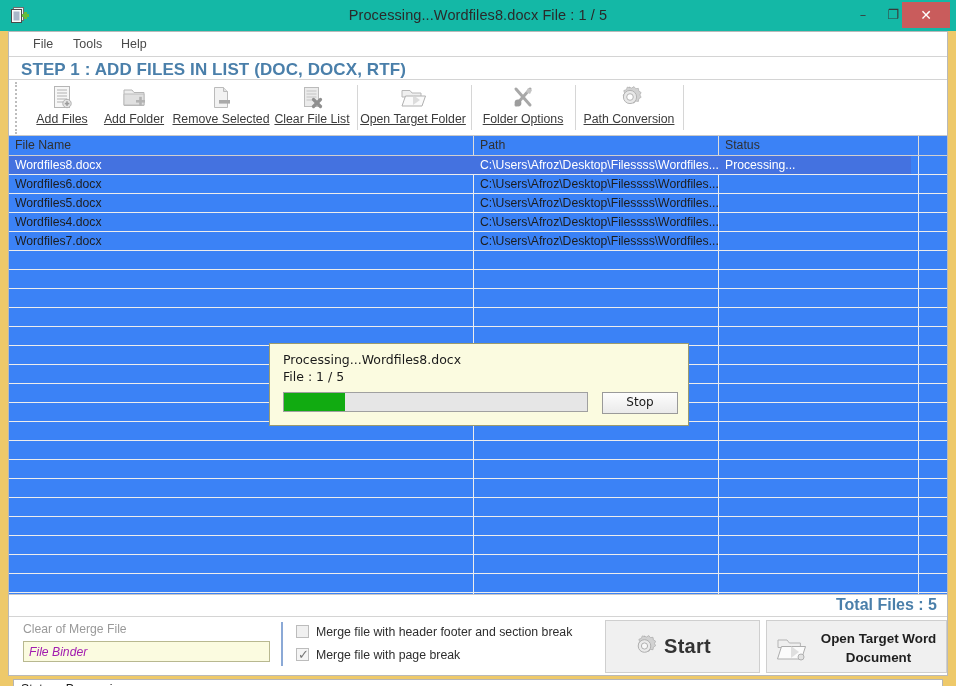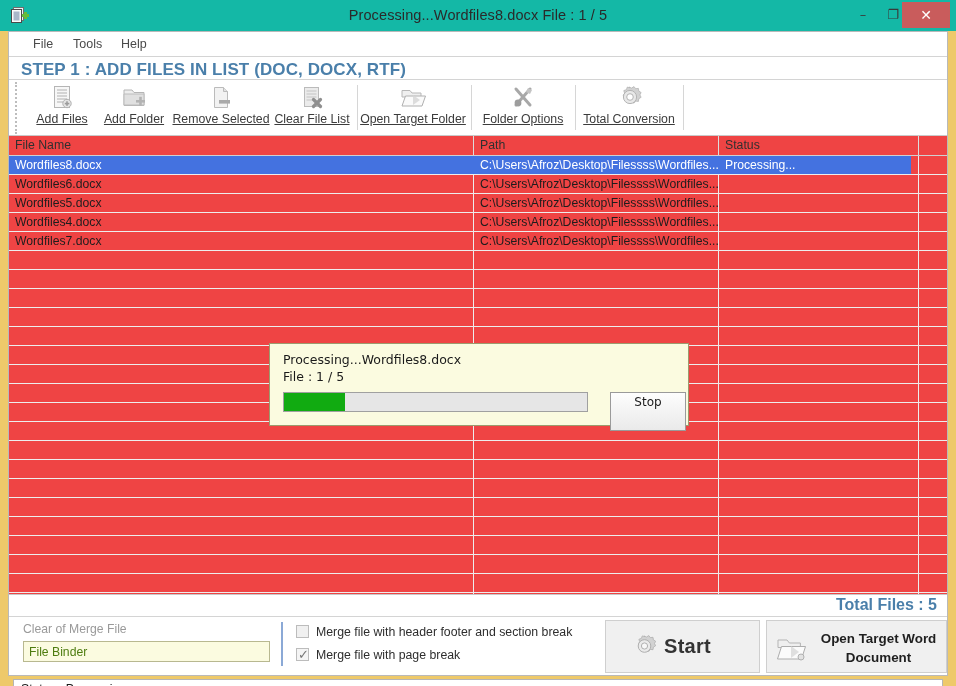--- a/index.html
+++ b/index.html
@@ -165,21 +165,21 @@
     width: 1px; height: 45px;
     background: #d6d6d6;
   }
 
   
   #filelist {
     position: absolute;
     left: 0; top: 104px;
     width: 938px;
     height: 458px;
-    background: #ef4444;
+    background: #3b82f6;
     box-sizing: border-box;
     overflow: hidden;
   }
   #list-header {
     position: absolute;
     left: 0; top: 0;
     width: 938px; height: 20px;
     border-bottom: 1px solid #d0d0d0;
     box-sizing: border-box;
   }
@@ -271,22 +271,22 @@
     box-sizing: border-box;
   }
   #progress-fill {
     position: absolute;
     left: 0; top: 0;
     height: 18px;
     background: #11ab11;
   }
   #stop-button {
     position: absolute;
-    left: 340px; top: 48px;
-    width: 76px; height: 39px;
+    left: 332px; top: 48px;
+    width: 76px; height: 22px;
     background: linear-gradient(#fdfdfd, #eaeaea);
     border: 1px solid #9a9a9a;
     box-sizing: border-box;
     font-size: 12px;
     color: #1a1a1a;
     line-height: 19px;
     text-align: center;
     cursor: default;
     font-family: "DejaVu Sans", sans-serif;
   }
@@ -330,23 +330,24 @@
   }
   #merge-input {
     position: absolute;
     left: 14px; top: 24px;
     width: 247px; height: 21px;
     background: #fbfbe0;
     border: 1px solid #b8b890;
     box-sizing: border-box;
     font-family: "Liberation Sans", sans-serif;
     font-size: 12.2px;
-    color: #4d7c0f;
+    color: #a21caf;
     padding-left: 5px;
     outline: none;
+    font-style: italic;
   }
   #vsep1 {
     position: absolute;
     left: 272px; top: 5px;
     width: 2px; height: 44px;
     background: #8ba9d6;
   }
   .chk-row {
     position: absolute;
     left: 287px;
@@ -578,21 +579,21 @@
       <div class="tool-btn" style="left:568px;width:104px">
         <span class="tool-icon">
           <svg width="30" height="28" viewBox="0 0 30 28">
             <g fill="#d2d2d2" stroke="#b4b4b4" stroke-width="0.8">
               <path d="M15 3 l2.6 1.1 l2.4 -1.5 l1.7 2.1 l2.7 -0.3 l0.4 2.7 l2.3 1.4 l-1.2 2.4 l1.2 2.4 l-2.3 1.4 l-0.4 2.7 l-2.7 -0.3 l-1.7 2.1 l-2.4 -1.5 l-2.6 1.1 l-1.3 -2.4 l-2.7 -0.5 l0.2 -2.7 l-2.1 -1.7 l1.5 -2.3 l-0.8 -2.6 l2.6 -0.9 l0.9 -2.6 l2.6 0.7 z"></path>
             </g>
             <circle cx="16" cy="13" r="6.6" fill="#e8e8e8" stroke="#b4b4b4"></circle>
             <circle cx="16" cy="13" r="3.3" fill="#ffffff" stroke="#b4b4b4"></circle>
           </svg>
         </span>
-        <span class="tool-label">Total Conversion</span>
+        <span class="tool-label">Path Conversion</span>
       </div>
 
       <span class="tool-sep" style="left:674px"></span>
     </div>
 
     <div id="filelist">
       <div id="list-header">
         <div class="col-head" style="left:0;width:465px">File Name</div>
         <div class="col-head" style="left:465px;width:245px">Path</div>
         <div class="col-head" style="left:710px;width:200px">Status</div>

